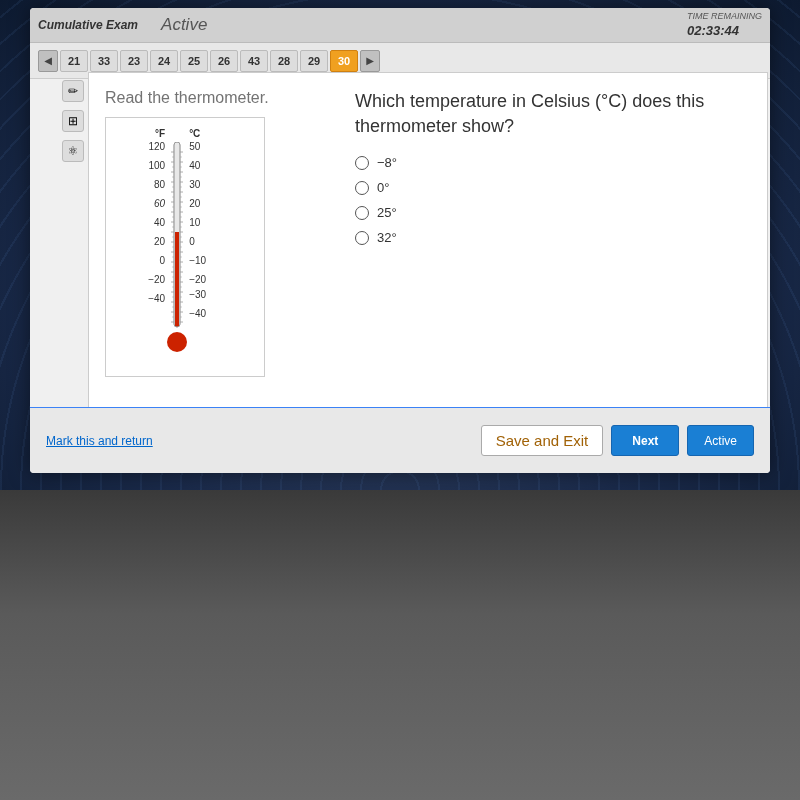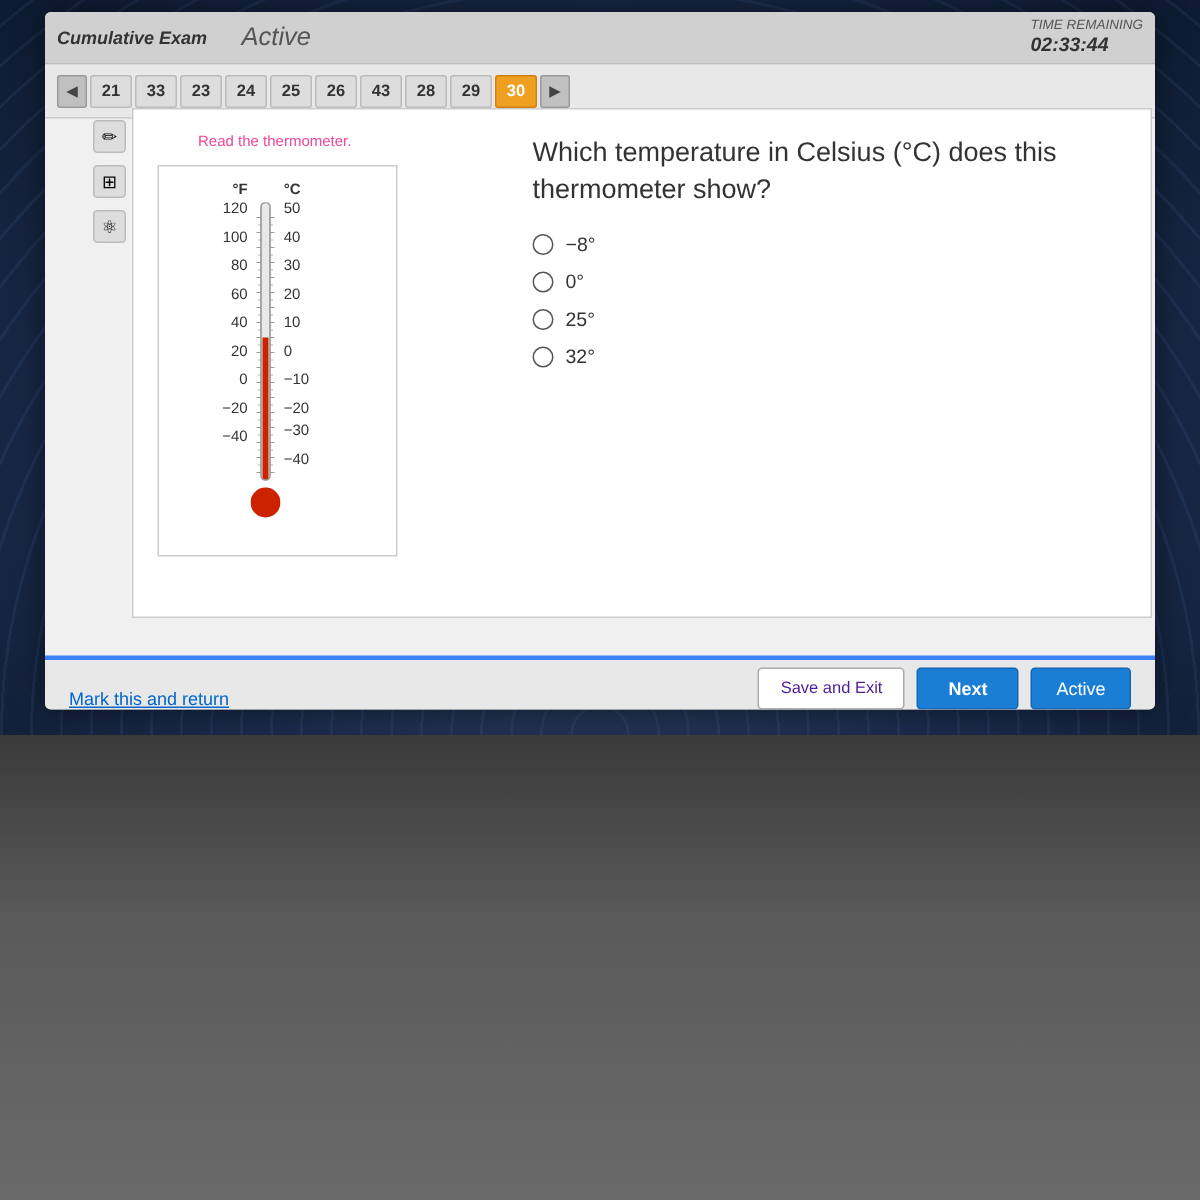--- a/index.html
+++ b/index.html
@@ -178,24 +178,23 @@
       display: flex;
       gap: 20px;
     }
 
     
     .left-section {
       flex: 0 0 220px;
     }
 
     .read-instruction {
-      font-size: 10px;
-      color: #ec4899;
+      font-size: 16px;
+      color: #737373;
       margin-bottom: 10px;
-      margin-left: 27px;
     }
 
     .thermometer-container {
       border: 1px solid #ccc;
       background: #fff;
       padding: 10px 12px;
       display: inline-block;
       width: 160px;
     }
 
@@ -233,49 +232,49 @@
       font-size: 13px;
       color: #333;
     }
 
     
     .bottom-bar {
       position: absolute;
       bottom: 0;
       left: 0;
       width: 100%;
-      height: 36px;
+      height: 66px;
       background: #e8e8e8;
-      border-top: 3px solid #3b82f6;
-      display: flex;
-      align-items: flex-end;
+      border-top: 1px solid #3b82f6;
+      display: flex;
+      align-items: center;
       padding: 0 16px;
     }
 
     .mark-return-link {
       font-size: 12px;
       color: #0066cc;
       text-decoration: underline;
       cursor: pointer;
     }
 
     .bottom-buttons {
       margin-left: auto;
       display: flex;
       gap: 8px;
     }
 
     .btn-save {
       background: #fff;
       border: 1px solid #aaa;
       padding: 6px 14px;
-      font-size: 11px;
+      font-size: 15px;
       border-radius: 3px;
       cursor: pointer;
-      color: #4c1d95;
+      color: #a16207;
       margin-left: 38px;
     }
 
     .btn-next {
       background: #1a7fd4;
       border: 1px solid #1565b0;
       padding: 6px 20px;
       font-size: 12px;
       border-radius: 3px;
       cursor: pointer;
@@ -375,21 +374,21 @@
 
           
           <div class="thermometer-container">
             <div style="display:flex; align-items:flex-start; gap:2px;">
 
               <div style="display:flex;flex-direction:column;align-items:flex-end;font-size:10px;color:#333;">
                 <span style="font-weight:bold;margin-bottom:2px;">°F</span>
                 <span>120</span>
                 <span style="margin-top:8px;">100</span>
                 <span style="margin-top:8px;padding-left:36px;">80</span>
-                <span style="margin-top:8px;">60</span>
+                <span style="margin-top:8px;font-style:italic;">60</span>
                 <span style="margin-top:8px;">40</span>
                 <span style="margin-top:8px;">20</span>
                 <span style="margin-top:8px;">0</span>
                 <span style="margin-top:8px;">−20</span>
                 <span style="margin-top:8px;">−40</span>
               </div>
 
               <div style="margin-top:14px;">
                 <svg width="20" height="220" viewBox="0 0 20 220">
 

